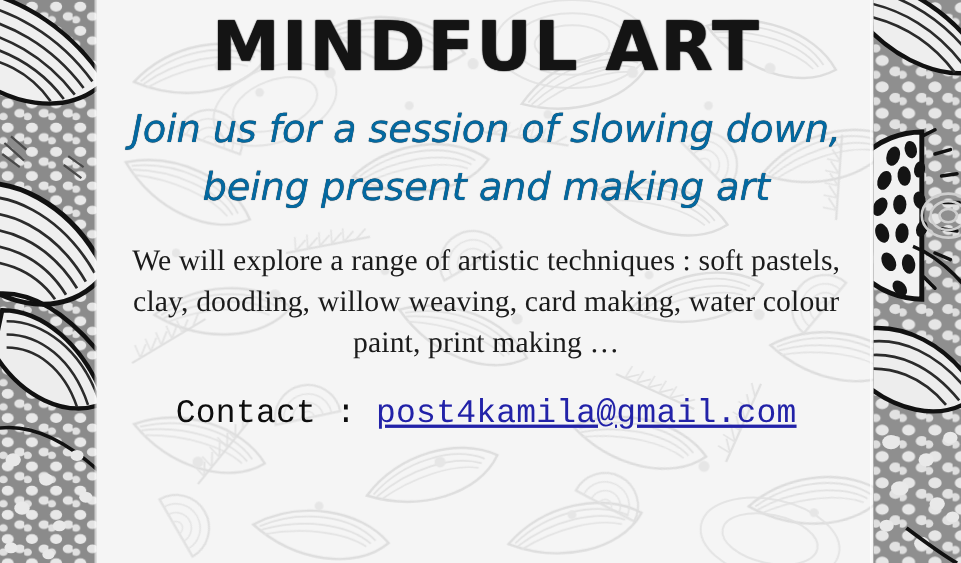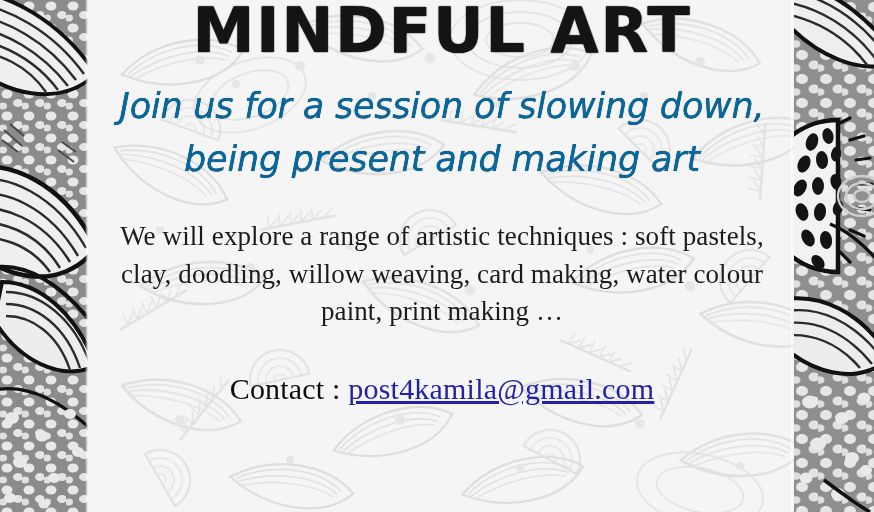--- a/index.html
+++ b/index.html
@@ -51,20 +51,21 @@
   
   .content {
     position: absolute;
     left: 90px; top: 0;
     width: 704px; height: 512px;
     text-align: center;
   }
 
   .title {
     margin: 0;
+    padding-top: 12px;
     font-family: "DejaVu Sans", sans-serif;
     font-weight: 700;
     font-size: 62px;
     letter-spacing: 2px;
     line-height: 1.0;
     color: #141414;
     text-shadow: 0 0 1.2px #141414, 0.6px 0 1px #141414;
     -webkit-font-smoothing: antialiased;
   }
 
@@ -75,33 +76,33 @@
     font-style: italic;
     font-weight: 400;
     font-size: 35px;
     line-height: 1.52;
     color: #0369a1;
     letter-spacing: -0.2px;
     text-shadow: 0 0 .7px #131313;
   }
 
   .body-text {
-    margin: 16px;
+    margin: 4px;
     padding-top: 16px;
     font-family: "Liberation Serif", "DejaVu Serif", serif;
     font-size: 27px;
     line-height: 1.38;
     color: #1b1b1b;
     letter-spacing: .1px;
   }
 
   .contact {
     margin: 0;
     padding-top: 26px;
-    font-family: Liberation Serif, serif;
+    font-family: Liberation Mono, monospace;
     font-size: 30px;
     color: #0d0d0d;
     letter-spacing: .2px;
   }
   .contact .email {
     color: #2222a8;
     text-decoration: underline;
     text-decoration-color: #2222a8;
     text-underline-offset: 2px;
   }

